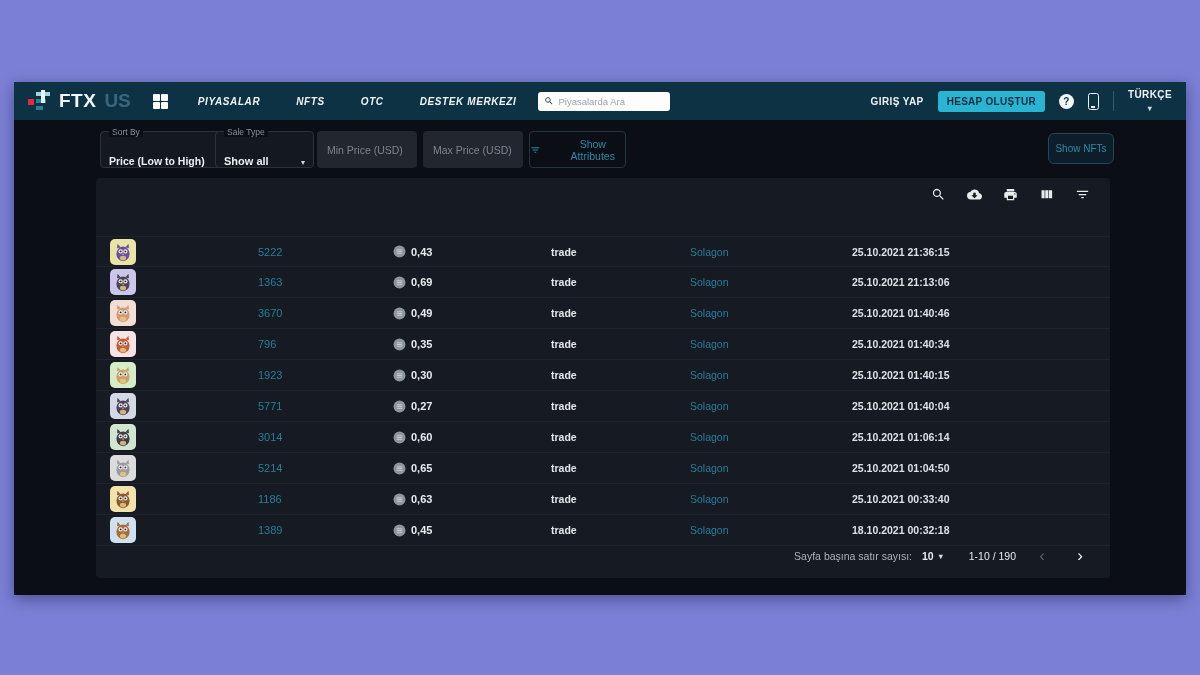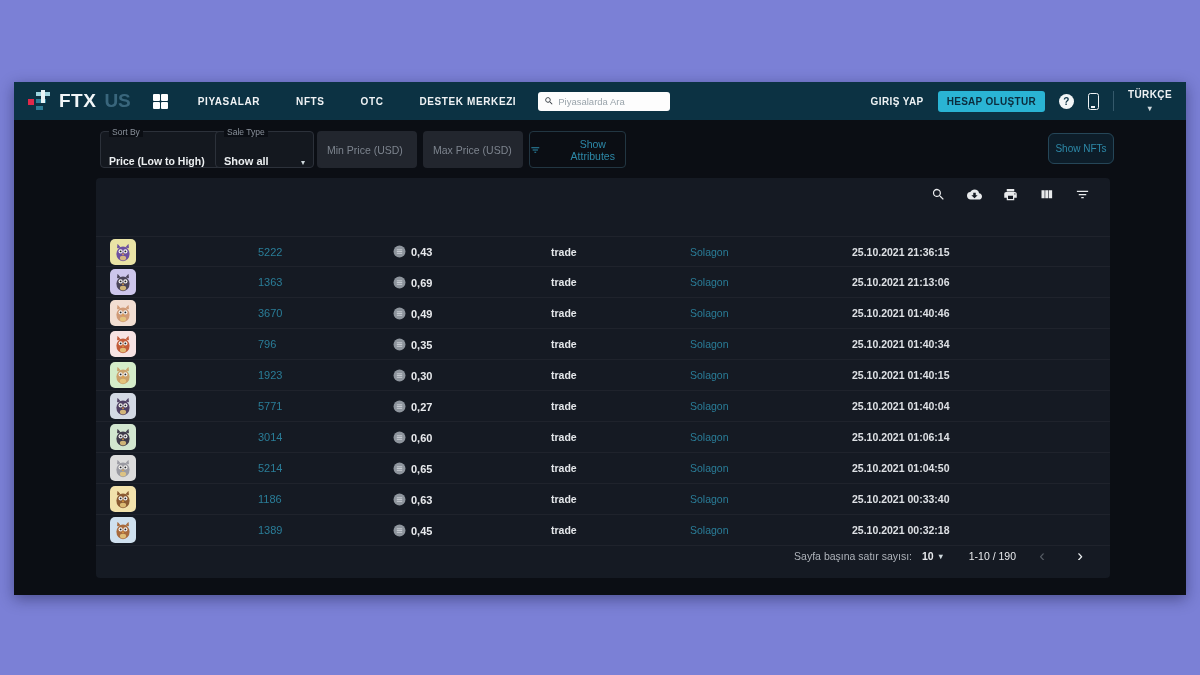--- a/index.html
+++ b/index.html
@@ -17,21 +17,21 @@
   .lg-red  { left:0; top:9px; width:6px; height:6px; background:#e0294a; }
   .lg-b1   { left:8px; top:2px; width:14px; height:4px; background:#9fd3de; }
   .lg-b2   { left:8px; top:9px; width:10px; height:4px; background:#2e7d96; }
   .lg-b3   { left:8px; top:16px; width:7px; height:4px; background:#2e7d96; }
   .lg-v    { left:13px; top:0; width:4px; height:13px; background:#e9f4f6; }
   .brand-ftx { color:#f2f6f8; font-size:19px; font-weight:bold; letter-spacing:.5px; }
   .brand-us  { color:#39667c; font-size:19px; font-weight:bold; margin-left:1px; }
   .grid-icon { width:15px; height:15px; margin-left:22px; display:grid; grid-template-columns:7px 7px; grid-template-rows:7px 7px; gap:1px; }
   .grid-icon i { background:#ffffff; border-radius:1px; }
   .nav-menu { display:flex; align-items:center; gap:36px; margin-left:30px; }
-  .nav-item { color:#f0f3f5; font-size:10px; font-weight:bold; letter-spacing:.6px; cursor:pointer; white-space:nowrap; }
+  .nav-item { color:#f0f3f5; font-size:10px; font-weight:bold; letter-spacing:.6px; cursor:pointer; white-space:nowrap;font-style:italic; }
   .nav-search { display:flex; align-items:center; margin-left:22px; width:132px; height:19px; background:#fdfdfd; border-radius:3px; padding:0 6px; gap:4px; }
   .nav-search svg { width:10px; height:10px; fill:#333a40; flex:none; }
   .nav-search input { border:0; outline:0; background:transparent; width:100%; font-size:9.5px; color:#333; font-family:"Liberation Sans",sans-serif; }
   .nav-search input::placeholder { color:#9aa4ab; }
   .nav-right { margin-left:auto; display:flex; align-items:center; gap:14px; }
   .login { color:#eef2f4; font-size:10px; font-weight:bold; letter-spacing:.4px; cursor:pointer; white-space:nowrap; }
   .signup { background:#2ab4d4; color:#0b2c3d; font-size:10px; font-weight:bold; letter-spacing:.3px; border:0; border-radius:3px; padding:5px 9px; cursor:pointer; white-space:nowrap; font-family:"Liberation Sans",sans-serif; }
   .help-icon { width:15px; height:15px; border-radius:50%; background:#f2f5f6; color:#0c3243; font-size:10px; font-weight:bold; display:flex; align-items:center; justify-content:center; cursor:pointer; }
   .phone-icon { width:11px; height:17px; border:1.6px solid #eef2f4; border-radius:2.5px; position:relative; cursor:pointer; }
   .phone-icon:after { content:""; position:absolute; left:50%; bottom:1px; transform:translateX(-50%); width:4px; height:1.6px; background:#eef2f4; }
@@ -58,21 +58,21 @@
   .toolbar svg { width:15px; height:15px; fill:#e8eaec; cursor:pointer; }
   .thead, .trow { display:grid; grid-template-columns:148px 135px 158px 139px 162px 1fr; align-items:center; padding-left:14px; }
   .thead { position:absolute; top:36px; left:0; right:0; height:22px; }
   .th { color:#b9bec5; font-size:10px; }
   .tbody { position:absolute; top:58px; left:0; right:0; }
   .trow { height:31px; border-bottom:1px solid #1f232c; }
   .trow:first-child { border-top:1px solid #1f232c; }
   .thumb { width:26px; height:26px; border-radius:5px; display:flex; align-items:center; justify-content:center; overflow:hidden; cursor:pointer; }
   .thumb svg { width:22px; height:22px; }
   .cell-name { color:#2a7d98; font-size:11px; cursor:pointer; }
-  .cell-price { display:flex; align-items:flex-end; gap:5px; color:#e8eaed; font-size:11px; font-weight:bold; }
+  .cell-price { display:flex; align-items:center; gap:5px; color:#e8eaed; font-size:11px; font-weight:bold; }
   .coin { width:13px; height:13px; flex:none; }
   .cell-type { color:#e4e7ea; font-size:10.5px; font-weight:bold; }
   .cell-coll { color:#2a7d98; font-size:10.5px; cursor:pointer; }
   .cell-date { color:#dde0e4; font-size:10.5px; font-weight:bold; }
 
   
   .tfoot { position:absolute; bottom:10px; right:18px; display:flex; align-items:center; gap:0; }
   .rpp-label { color:#aeb3ba; font-size:10.5px; }
   .rpp-select { display:flex; align-items:center; gap:5px; margin-left:10px; color:#e8eaed; font-size:10.5px; font-weight:bold; cursor:pointer; }
   .range { color:#e8eaed; font-size:10.5px; font-weight:normal; margin-left:26px; }
@@ -479,21 +479,21 @@
       <svg class="coin" viewBox="0 0 24 24">
         <circle cx="12" cy="12" r="11" fill="#8e959d"></circle>
         <rect x="7" y="8" width="10" height="1.8" fill="#c9ced4"></rect>
         <rect x="7" y="11.2" width="10" height="1.8" fill="#c9ced4"></rect>
         <rect x="7" y="14.4" width="10" height="1.8" fill="#c9ced4"></rect>
       </svg>
       <span>0,45</span>
     </span>
     <span class="cell-type">trade</span>
     <span class="cell-coll">Solagon</span>
-    <span class="cell-date">25.10.2021 00:32:18</span>
+    <span class="cell-date">18.10.2021 00:32:18</span>
   </div>
 </div>
 
     <div class="tfoot">
       <span class="rpp-label">Sayfa başına satır sayısı:</span>
       <span class="rpp-select">
         <span>10</span>
         <span class="caret">▾</span>
       </span>
       <span class="range">1-10 / 190</span>

